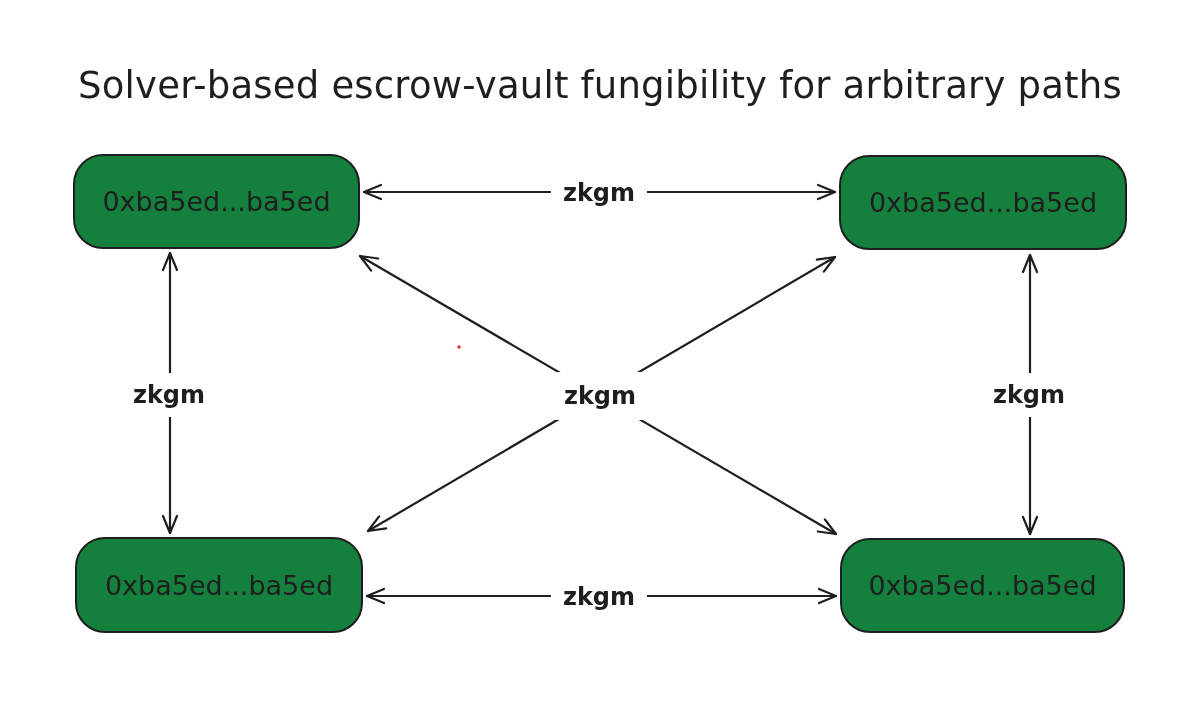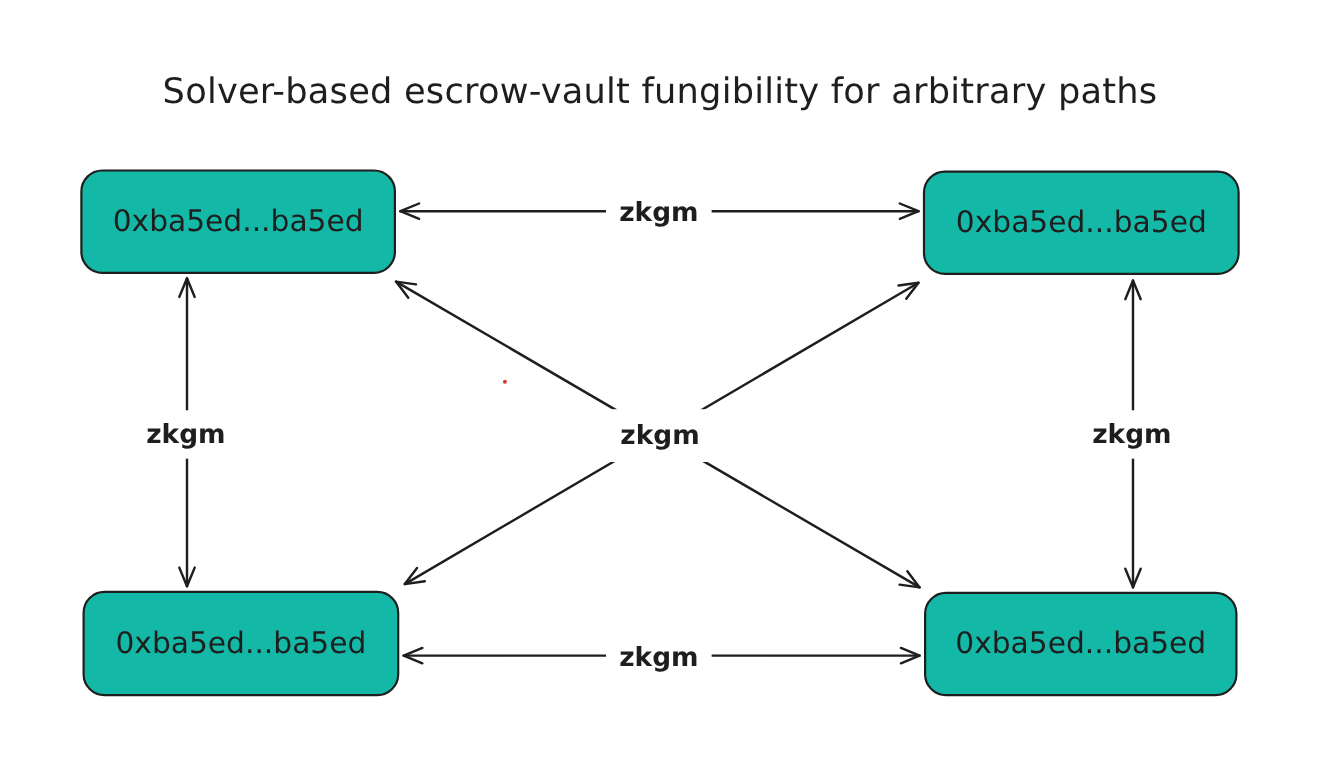--- a/index.html
+++ b/index.html
@@ -12,39 +12,39 @@
     overflow: hidden;
     font-family: "DejaVu Sans", sans-serif;
     color: #1e1e1e;
   }
   .title {
     position: absolute;
     top: 64px;
     left: 0;
     width: 1200px;
     text-align: center;
-    font-size: 32px;
+    font-size: 37px;
     font-weight: 500;
     letter-spacing: 0.2px;
     color: #1e1e1e;
     z-index: 2;
   }
   .edges-layer {
     position: absolute;
     top: 0; left: 0;
     width: 1200px;
     height: 709px;
     z-index: 1;
   }
   .edges-layer line { stroke-width: 2.2; stroke-linecap: round; }
   .node {
     position: absolute;
     border: 2.4px solid #1e1e1e;
-    border-radius: 20px;
-    background: #14b8a6;
+    border-radius: 30px;
+    background: #15803d;
     display: flex;
     align-items: center;
     justify-content: center;
     z-index: 2;
   }
   .node span {
     font-size: 27px;
     color: #1e1e1e;
     white-space: nowrap;
   }

